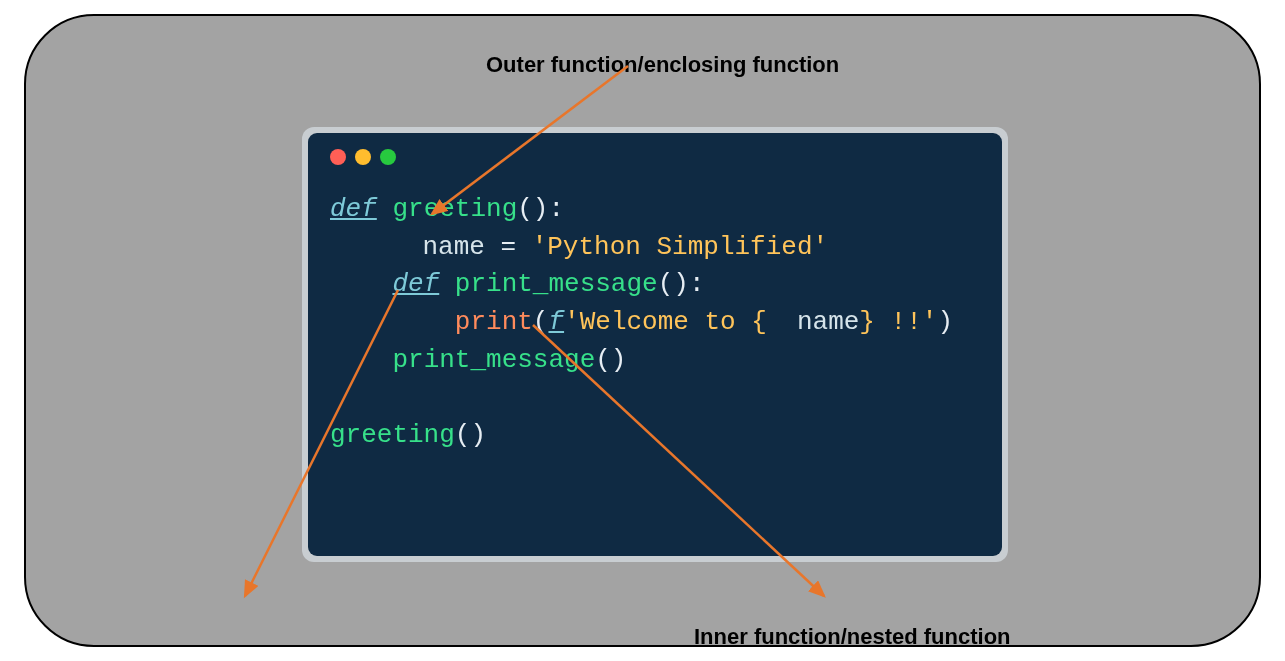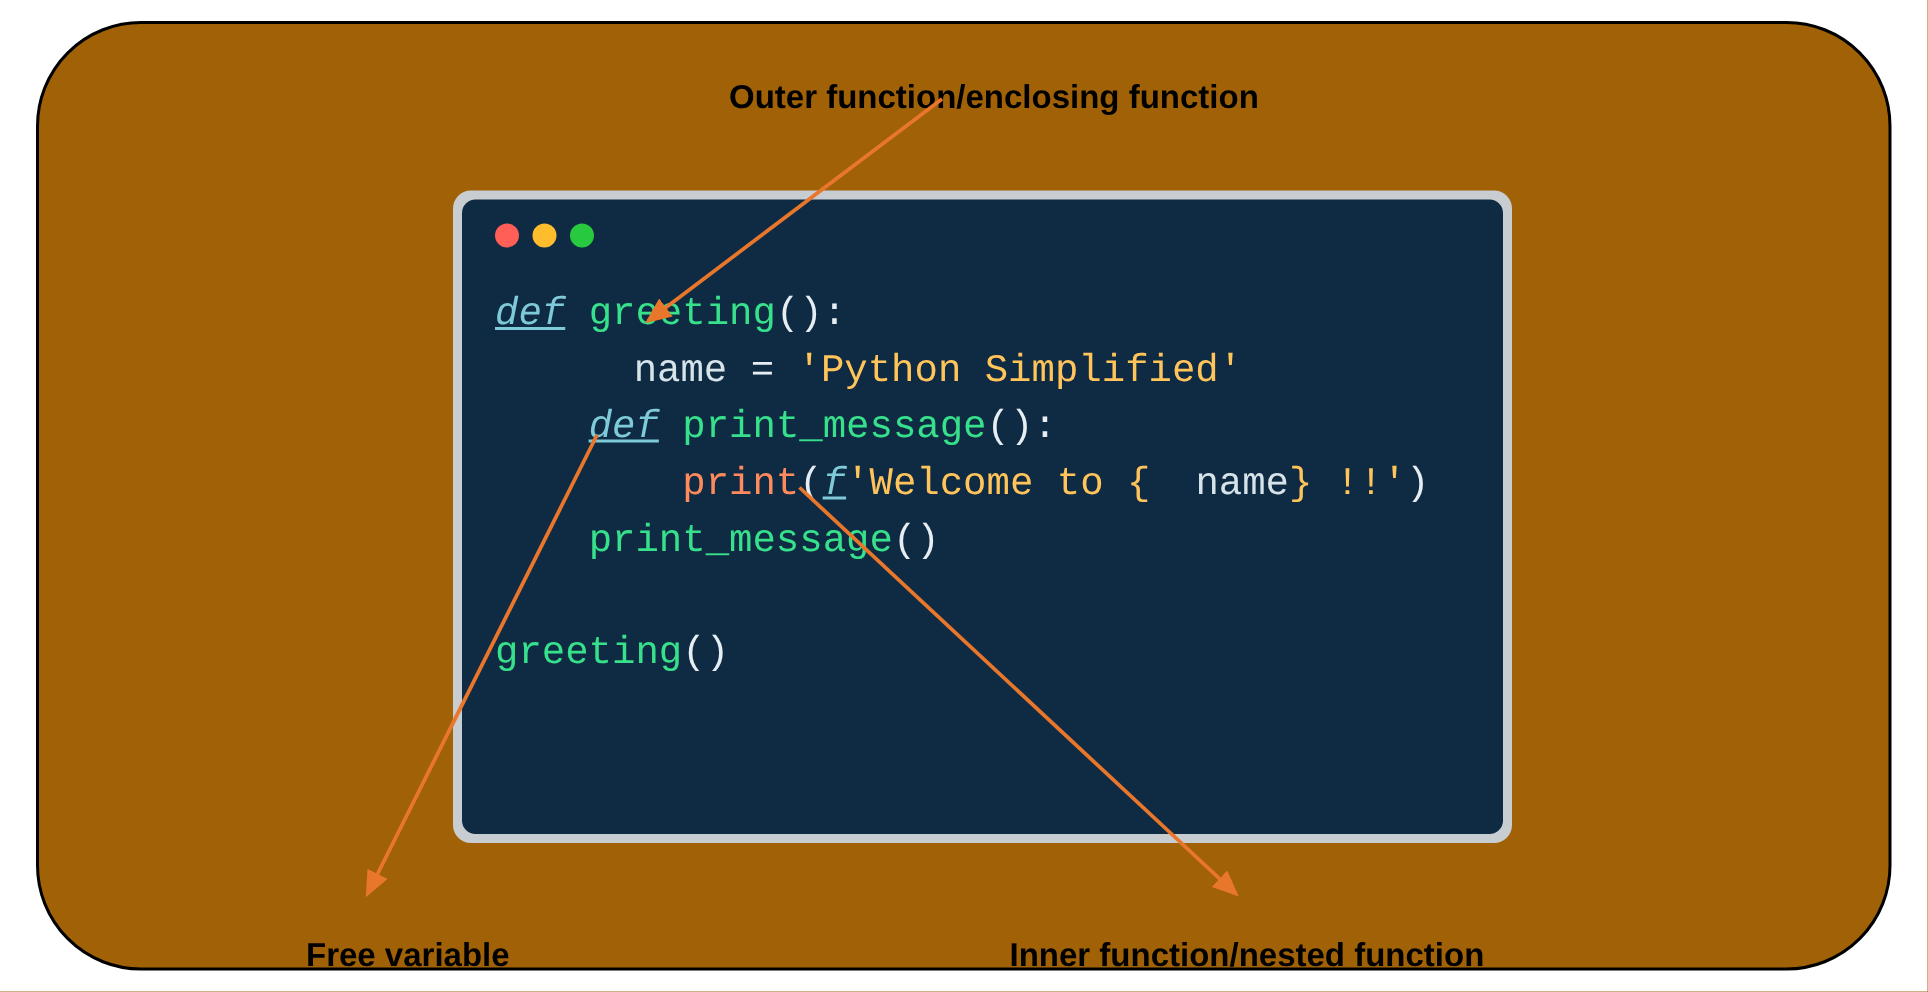--- a/index.html
+++ b/index.html
@@ -11,32 +11,32 @@
     position: relative;
   }
   .frame {
     position: absolute;
     left: 24px;
     top: 14px;
     width: 1237px;
     height: 633px;
     border: 2.5px solid #000;
     border-radius: 70px;
-    background: #a16207;
+    background: #a3a3a3;
   }
   .label {
     position: absolute;
     font-weight: 700;
     font-size: 22px;
     color: #000;
     white-space: nowrap;
   }
   .label-top { left: 460px; top: 36px; }
   .label-left { left: 178px; top: 608px; }
-  .label-right { left: 647px; top: 608px; }
+  .label-right { left: 668px; top: 608px; }
   .code-window {
     position: absolute;
     left: 276px;
     top: 111px;
     width: 706px;
     height: 435px;
     background: #c8cdd1;
     border-radius: 12px;
     padding: 6px;
   }
@@ -83,21 +83,20 @@
     height: 661px;
     pointer-events: none;
   }
 </style>
 </head>
 <body>
 
 <div class="frame">
 
   <div class="label label-top">Outer function/enclosing function</div>
-  <div class="label label-left">Free variable</div>
   <div class="label label-right">Inner function/nested function</div>
 
   <div class="code-window">
     <div class="code-inner">
       <div class="titlebar">
         <div class="dot dot-red"></div>
         <div class="dot dot-yellow"></div>
         <div class="dot dot-green"></div>
       </div>
       <div class="code-body"><span class="kw">def</span> <span class="fn">greeting</span><span class="pun">():</span>

